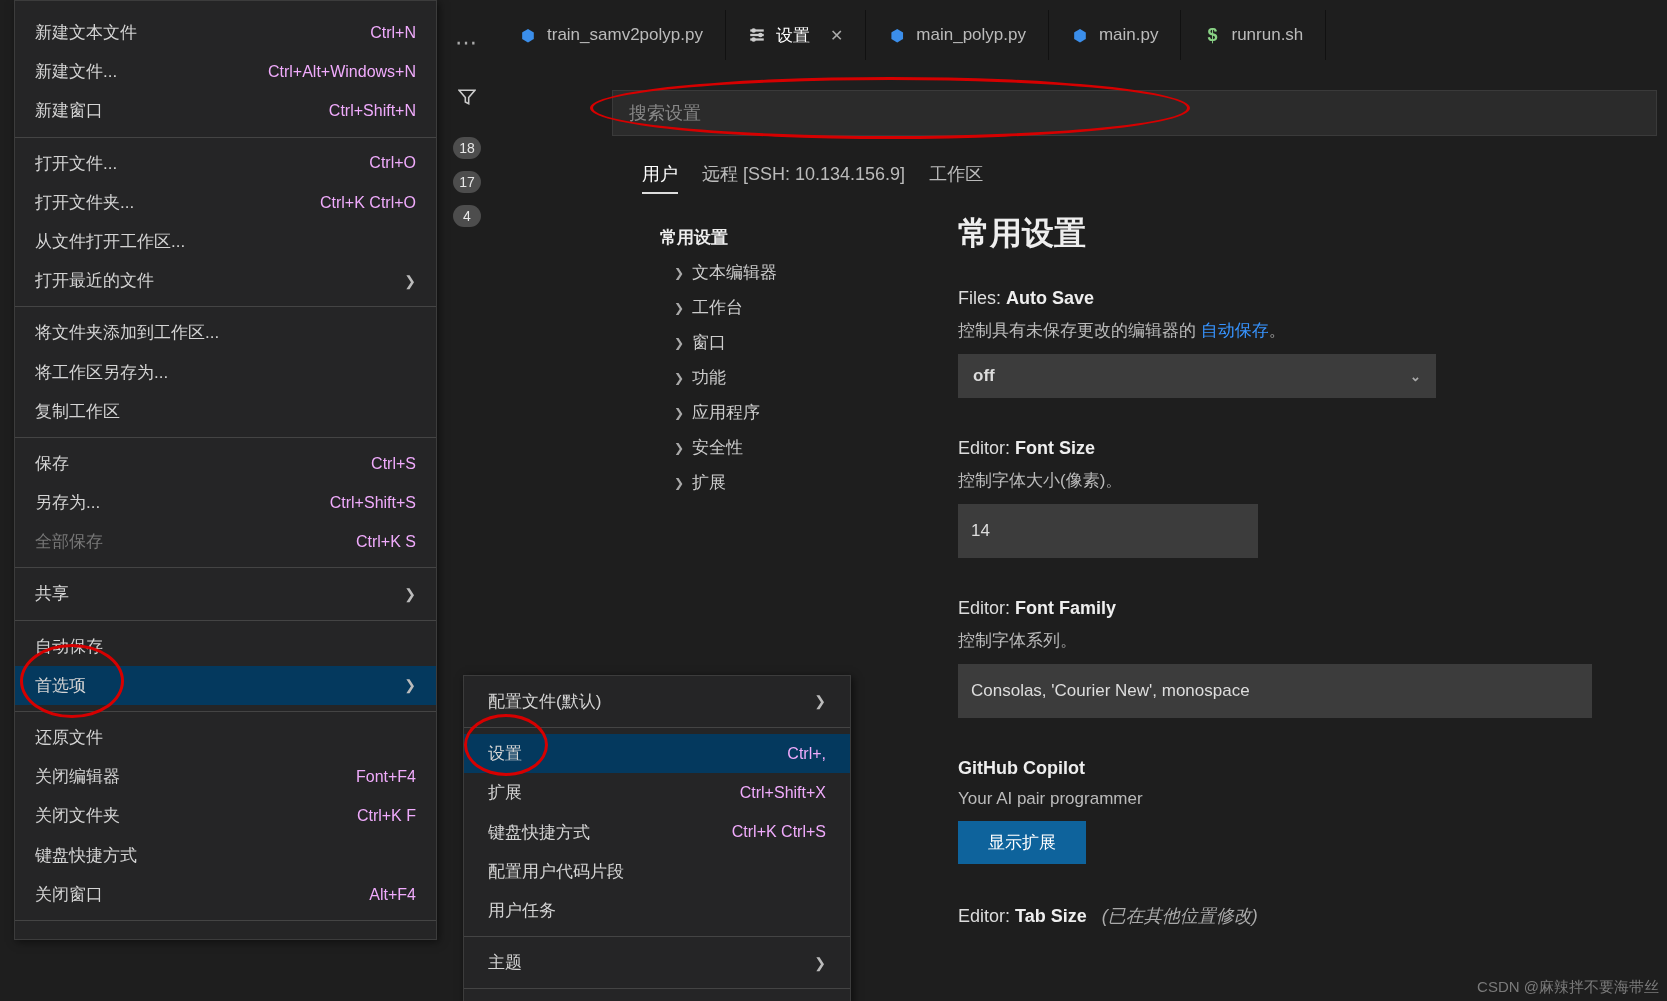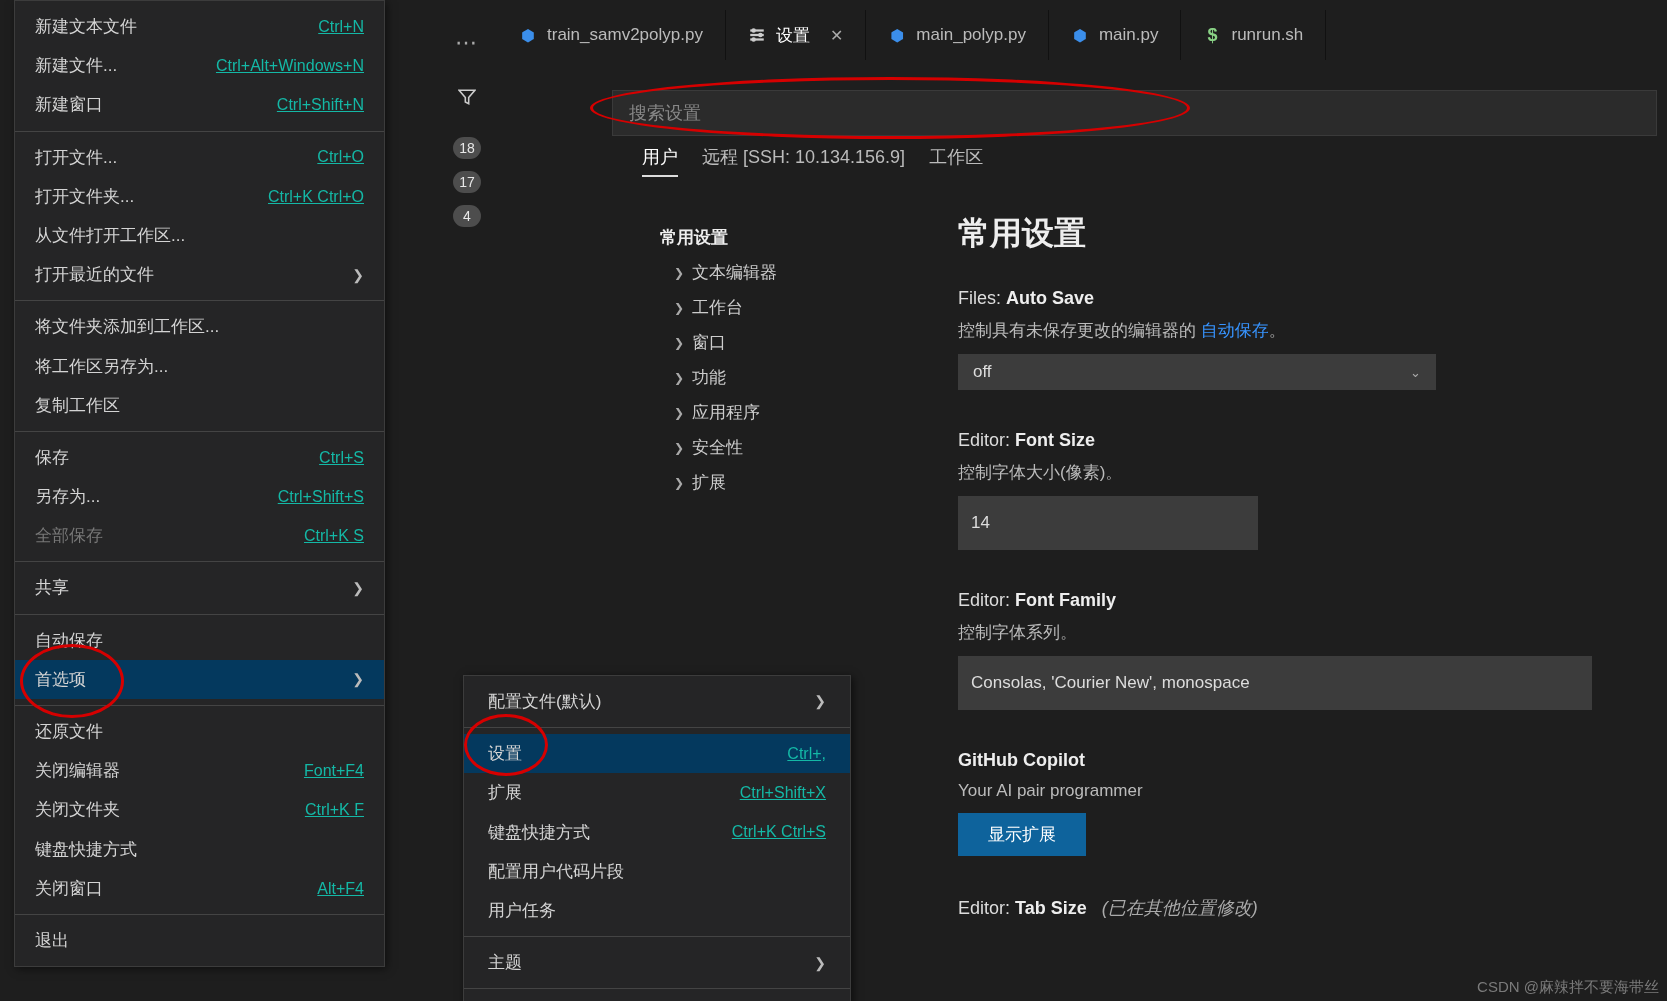--- a/index.html
+++ b/index.html
@@ -12,42 +12,42 @@
   overflow: hidden;
   position: relative;
   font-size: 16px;
 }
 
 
 .file-menu {
   position: absolute;
   left: 14px;
   top: 0;
-  width: 371px;
+  width: 423px;
   background: #252526;
   box-shadow: 2px 2px 8px rgba(0,0,0,0.5);
   z-index: 50;
-  padding: 6px 0;
+  padding: 12px 0;
   border: 1px solid #3c3c3c;
 }
 .menu-sep { height: 1px; background: #444; margin: 6px 0; }
 .menu-item {
   display: flex;
   align-items: center;
   justify-content: space-between;
   padding: 6px 20px 6px 20px;
   font-size: 17px;
   line-height: 1.6;
   color: #d4d4d4;
   cursor: default;
 }
 .menu-item.highlight { background: #04395e; }
 .menu-item.disabled { color: #777; }
 .menu-item .label-col { flex: 1; }
-.menu-item .accel { color: #14b8a6; font-size: 16px; margin-left: 10px; white-space: nowrap; text-decoration: underline; }
+.menu-item .accel { color: #f0abfc; font-size: 16px; margin-left: 10px; white-space: nowrap; }
 .menu-item .chev { color: #bbb; font-size: 14px; margin-left: 10px; }
 
 
 .sub-menu {
   position: absolute;
   left: 463px;
   top: 675px;
   width: 388px;
   background: #252526;
   box-shadow: 2px 2px 8px rgba(0,0,0,0.6);
@@ -135,21 +135,21 @@
   border: 3px solid #d60000;
   border-radius: 50%;
   pointer-events: none;
   z-index: 200;
 }
 
 
 .scope-tabs {
   position: absolute;
   left: 642px;
-  top: 139px;
+  top: 156px;
   display: flex;
   gap: 24px;
   font-size: 18px;
 }
 .scope-tab { color: #bbb; padding: 6px 0; cursor: default; }
 .scope-tab.active { color: #fff; border-bottom: 2px solid #ddd; }
 
 
 .settings-side {
   position: absolute;
@@ -186,24 +186,25 @@
 .setting-title .bold { font-weight: bold; color: #eee; }
 .setting-desc { font-size: 17px; color: #bbb; margin-bottom: 12px; }
 .setting-desc a { color: #3794ff; text-decoration: none; }
 .dropdown {
   display: flex;
   align-items: center;
   justify-content: space-between;
   background: #3c3c3c;
   border: 1px solid #3c3c3c;
   width: 478px;
-  height: 36px;
+  height: 44px;
   padding: 0 14px;
   font-size: 17px;
   color: #ddd;
+  font-weight: bold;
 }
 .dropdown .chev { color: #aaa; font-size: 13px; }
 .num-input, .text-input {
   background: #3c3c3c;
   border: 1px solid #3c3c3c;
   color: #ddd;
   font-size: 17px;
   padding: 16px 12px;
 }
 .num-input { width: 300px; }
@@ -444,23 +445,20 @@
       <span class="accel">Ctrl+K F</span>
     </div>
   <div class="menu-item">
       <span class="label-col">键盘快捷方式</span>
     </div>
   <div class="menu-item">
       <span class="label-col">关闭窗口</span>
       <span class="accel">Alt+F4</span>
     </div>
   <div class="menu-sep"></div>
-  <div class="menu-item">
-      <span class="label-col">退出</span>
-    </div>
 </div>
 
 <div class="sub-menu">
   <div class="menu-item">
       <span class="label-col">配置文件(默认)</span>
       <span class="chev">❯</span>
     </div>
   <div class="menu-sep"></div>
   <div class="menu-item highlight">
       <span class="label-col">设置</span>

